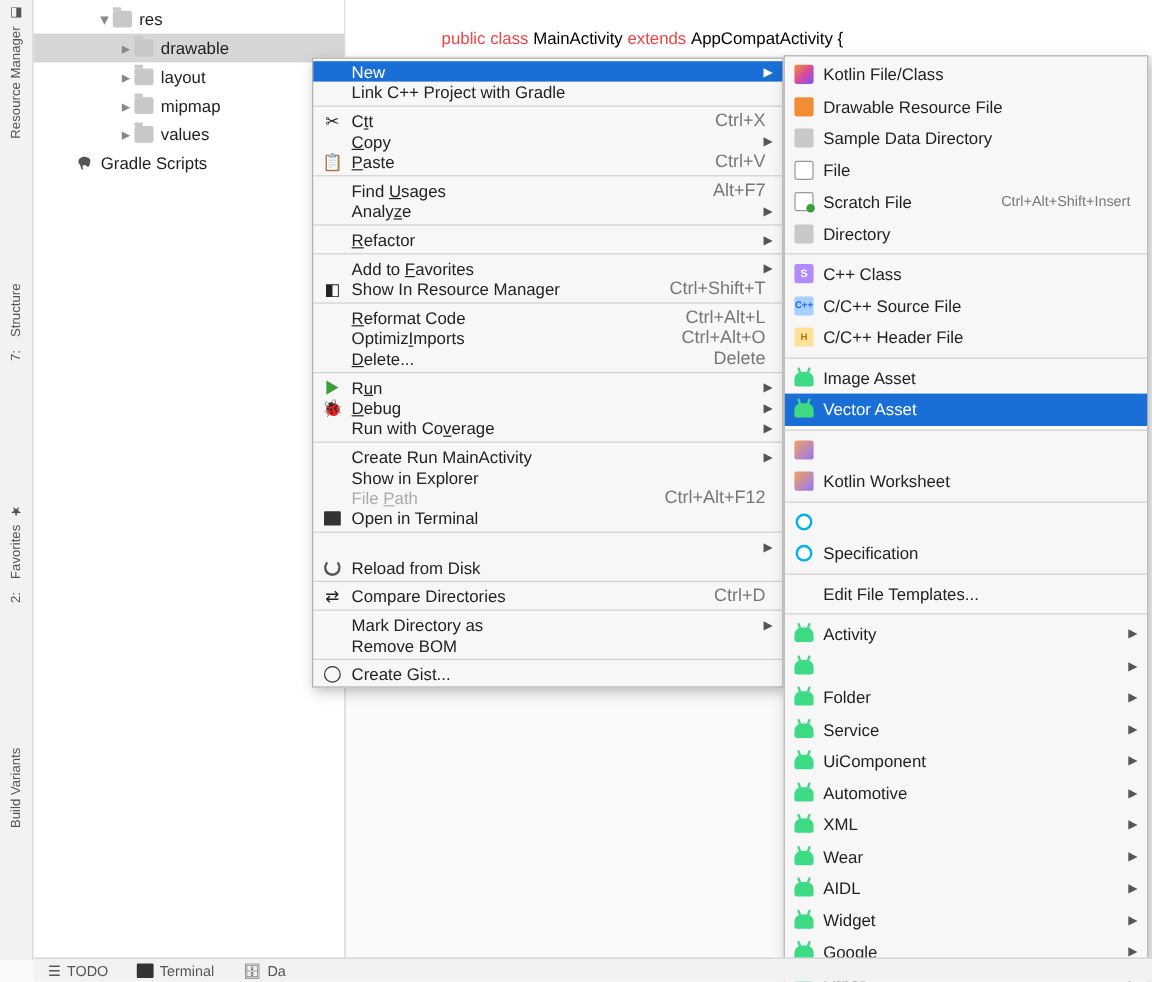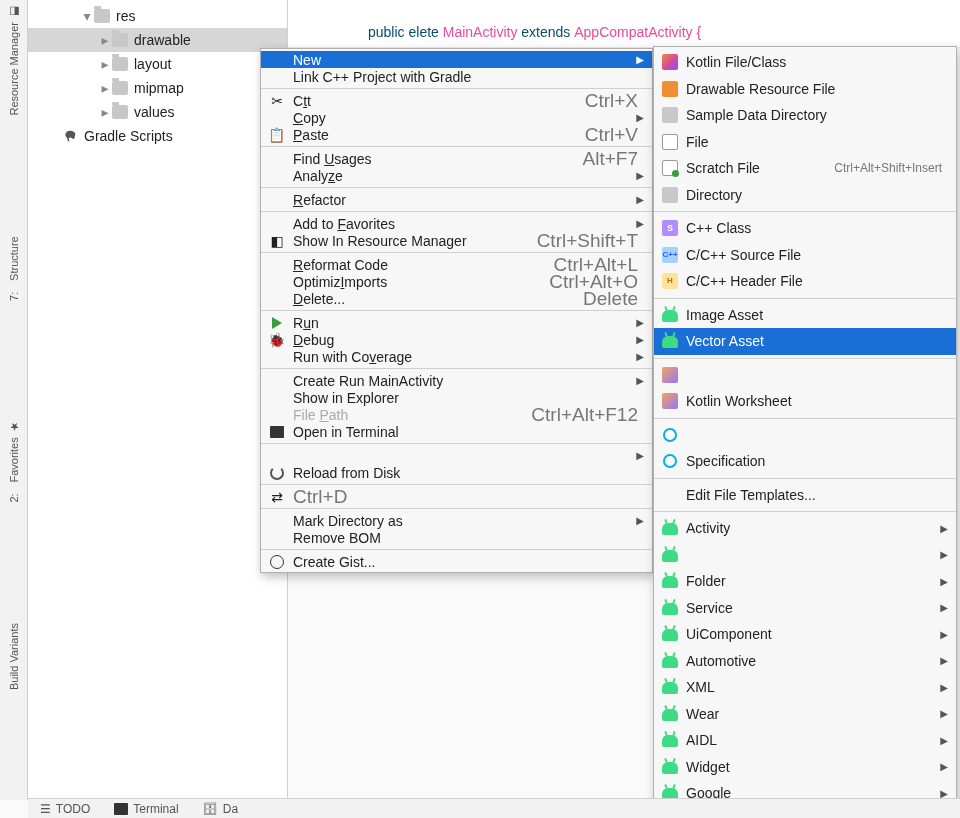--- a/index.html
+++ b/index.html
@@ -35,37 +35,37 @@
   .folder-icon::before { content:""; position:absolute; top:-3px; left:0; width:7px; height:3px; background:#c8c8c8; border-radius:1px 1px 0 0;}
   .gradle-icon { width: 16px; height: 16px; margin-right: 6px; color:#555; }
   
   
   .editor {
     position: absolute; left: 288px; top: 0; right: 0; height: 48px;
     background: #fff; border-bottom: 1px solid #eee;
     padding: 6px 10px; font-family: Consolas, monospace; font-size: 14px; color: #555;
   }
   .gutter { position:absolute; left:288px; top:0; width:70px; height:48px; background:#f2f2f2; border-right:1px solid #e0e0e0; font-family:Consolas,monospace; font-size:13px; color:#999; padding:4px 12px; text-align:right;}
-  .code-kw { color: #0c4a6e; margin-top: 28px; }
-  .code-ty { color: #ec4899; }
+  .code-kw { color: #ef4444; margin-top: 28px; }
+  .code-ty { color: #000000; }
   
   
   .menu1 {
     position: absolute; left: 260px; top: 48px; width: 393px;
     background: #f7f7f7; border: 1px solid #b0b0b0; box-shadow: 2px 4px 10px rgba(0,0,0,0.25);
     padding: 2px 0;
   }
   .menu-item {
     display: flex; align-items: center; height: 17px; padding: 0 14px 0 32px;
     position: relative; font-size: 14px; color: #222; cursor: pointer;
   }
   .menu-item.highlight { background: #1a6fd6; color: #fff; }
   .menu-item.disabled { color: #aaa; }
   .menu-item .label { flex: 1; }
-  .menu-item .shortcut { color: #777; font-size: 19px; }
+  .menu-item .shortcut { color: #777; font-size: 15px; }
   .menu-item .submenu-arrow { position: absolute; right: 8px; font-size: 10px; color: #555; }
   .menu-item.highlight .submenu-arrow { color: #fff; }
   .menu-sep { height: 1px; background: #d0d0d0; margin: 3px 0; }
   .menu-item .pre-icon { position:absolute; left:8px; width:16px; height:16px; display:flex; align-items:center; justify-content:center; }
   .u { text-decoration: underline; }
   
   
   .menu2 {
     position: absolute; left: 653px; top: 46px; width: 304px;
     background: #f7f7f7; border: 1px solid #b0b0b0; box-shadow: 2px 4px 10px rgba(0,0,0,0.25);
@@ -167,21 +167,21 @@
   </div>
 </div>
 
 <div class="gutter">
   <div>6</div>
   <div>7</div>
 </div>
 <div class="editor" style="padding-left:80px;">
   <div style="height:18px"></div>
   <div>
-    <span class="code-kw">public</span>&nbsp;<span class="code-kw">elete</span>&nbsp;<span class="code-ty">MainActivity</span>&nbsp;<span class="code-kw">extends</span>&nbsp;<span class="code-ty">AppCompatActivity {</span>
+    <span class="code-kw">public</span>&nbsp;<span class="code-kw">class</span>&nbsp;<span class="code-ty">MainActivity</span>&nbsp;<span class="code-kw">extends</span>&nbsp;<span class="code-ty">AppCompatActivity {</span>
   </div>
 </div>
 
 <div class="menu1" id="menu1">
     <div class="menu-item highlight">
       <span class="label">New</span>
       <span class="submenu-arrow">▶</span>
     </div>
     <div class="menu-item">
       <span class="label">Link C++ Project with Gradle</span>
@@ -279,20 +279,21 @@
     </div>
     <div class="menu-item">
       <span class="pre-icon">
         <span class="ico-reload"></span>
       </span>
       <span class="label">Reload from Disk</span>
     </div>
     <div class="menu-sep"></div>
     <div class="menu-item">
       <span class="pre-icon">⇄</span>
+      <span class="label">Compare Directories</span>
       <span class="shortcut">Ctrl+D</span>
     </div>
     <div class="menu-sep"></div>
     <div class="menu-item">
       <span class="label">Mark Directory as</span>
       <span class="submenu-arrow">▶</span>
     </div>
     <div class="menu-item">
       <span class="label">Remove BOM</span>
     </div>

